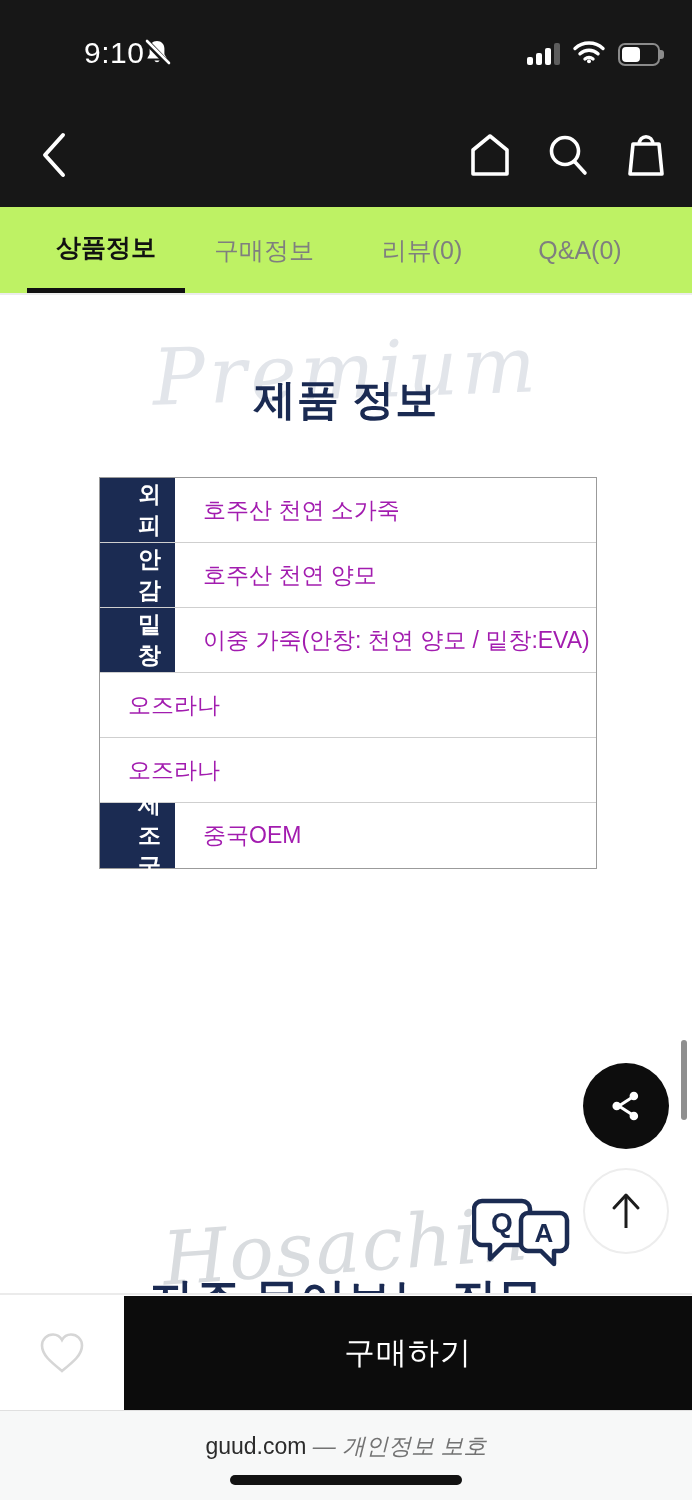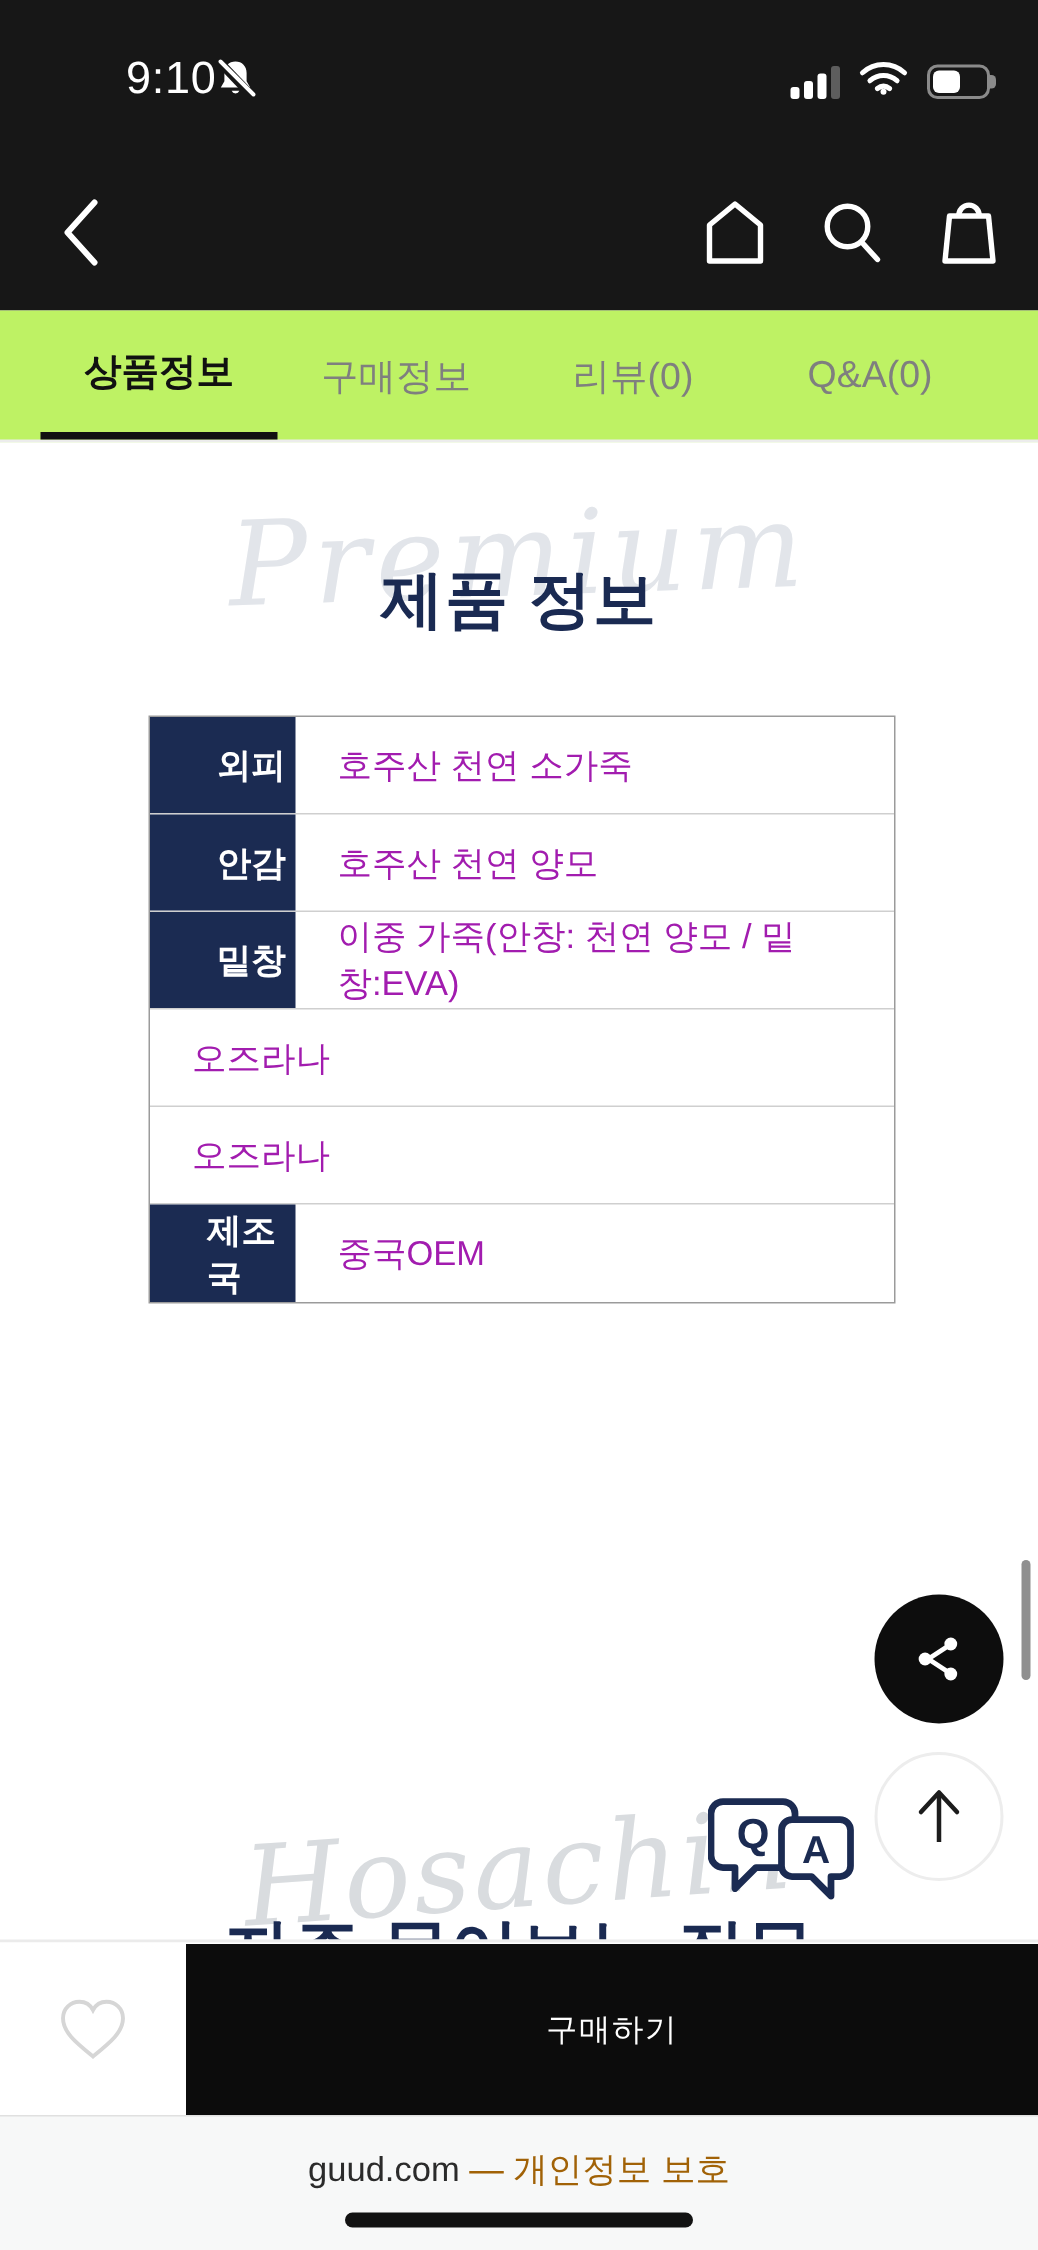--- a/index.html
+++ b/index.html
@@ -35,41 +35,41 @@
   
   .content { position:absolute; left:0; top:295px; width:692px; height:998px; background:#fff; overflow:visible; }
 
   .wm { position:absolute; width:100%; text-align:center; font-family:"DejaVu Serif", serif; font-style:italic; color:#e2e5ea; pointer-events:none; }
   .wm.premium { top:31px; font-size:78px; letter-spacing:4px; transform:rotate(-2deg); }
   .section-title { position:absolute; top:77px; width:100%; text-align:center; font-size:42px; font-weight:700; color:#1a2a52; letter-spacing:1px; }
 
   .spec-table { position:absolute; left:99px; top:182px; width:498px; border:1px solid #9b9b9b; background:#fff; }
   .t-row { display:flex; height:65px; border-bottom:1px solid #cfcfcf; }
   .t-row:last-child { border-bottom:none; }
-  .t-label { width:97px; background:#1b2b52; color:#fff; font-weight:bold; font-size:23px; display:flex; align-items:center; justify-content:center; flex-shrink:0;padding-left:38px; }
+  .t-label { width:75px; background:#1b2b52; color:#fff; font-weight:bold; font-size:23px; display:flex; align-items:center; justify-content:center; flex-shrink:0;padding-left:38px; }
   .t-value { flex:1; display:flex; align-items:center; padding-left:28px; font-size:23px; color:#a21caf; }
 
   .wm.hosachin { top:908px; font-size:74px; letter-spacing:2px; transform:rotate(-4deg); color:#d9dcdf; }
   .faq-heading { position:absolute; top:975px; width:100%; text-align:center; font-size:46px; font-weight:900; color:#1a2a52; letter-spacing:0px; }
   .qa-badge { position:absolute; left:472px; top:900px; }
 
   
   .scrollbar-thumb { position:absolute; left:681px; top:1040px; width:6px; height:80px; background:#8f8f8f; border-radius:3px; z-index:6; }
   .fab-share { position:absolute; left:583px; top:1063px; width:86px; height:86px; border-radius:50%; background:#0d0d0d; display:flex; align-items:center; justify-content:center; z-index:6; }
   .fab-top { position:absolute; left:583px; top:1168px; width:86px; height:86px; border-radius:50%; background:#fff; border:2px solid #ededed; display:flex; align-items:center; justify-content:center; z-index:6; }
 
   
   .purchasebar { position:absolute; left:0; top:1293px; width:692px; height:117px; background:#fff; border-top:2px solid #ebebeb; z-index:10; }
   .wishbtn { position:absolute; left:0; top:0; width:124px; height:100%; display:flex; align-items:center; justify-content:center; background:#fff; }
-  .buybtn { position:absolute; left:124px; top:1px; width:568px; height:114px; background:#0c0c0c; color:#fff; font-size:21px; display:flex; align-items:center; justify-content:center; letter-spacing:1px; }
+  .buybtn { position:absolute; left:124px; top:1px; width:568px; height:114px; background:#0c0c0c; color:#fff; font-size:31px; display:flex; align-items:center; justify-content:center; letter-spacing:1px; }
 
   
   .safaribar { position:absolute; left:0; top:1410px; width:692px; height:90px; background:#f7f8f8; border-top:1px solid #e0e0e0; z-index:10; }
   .urlline { position:absolute; top:20px; width:100%; text-align:center; font-size:23px; color:#2b2b2b; }
-  .urlline .privacy { color:#a16207; }
+  .urlline .privacy { color:#737373;font-style:italic; }
   .home-indicator { position:absolute; left:230px; top:64px; width:232px; height:10px; border-radius:6px; background:#121212; }
 </style>
 </head>
 <body>
 
 <div class="phone">
 
   <div class="topzone">
     <div class="statusbar">
       <span class="time">9:10</span>

